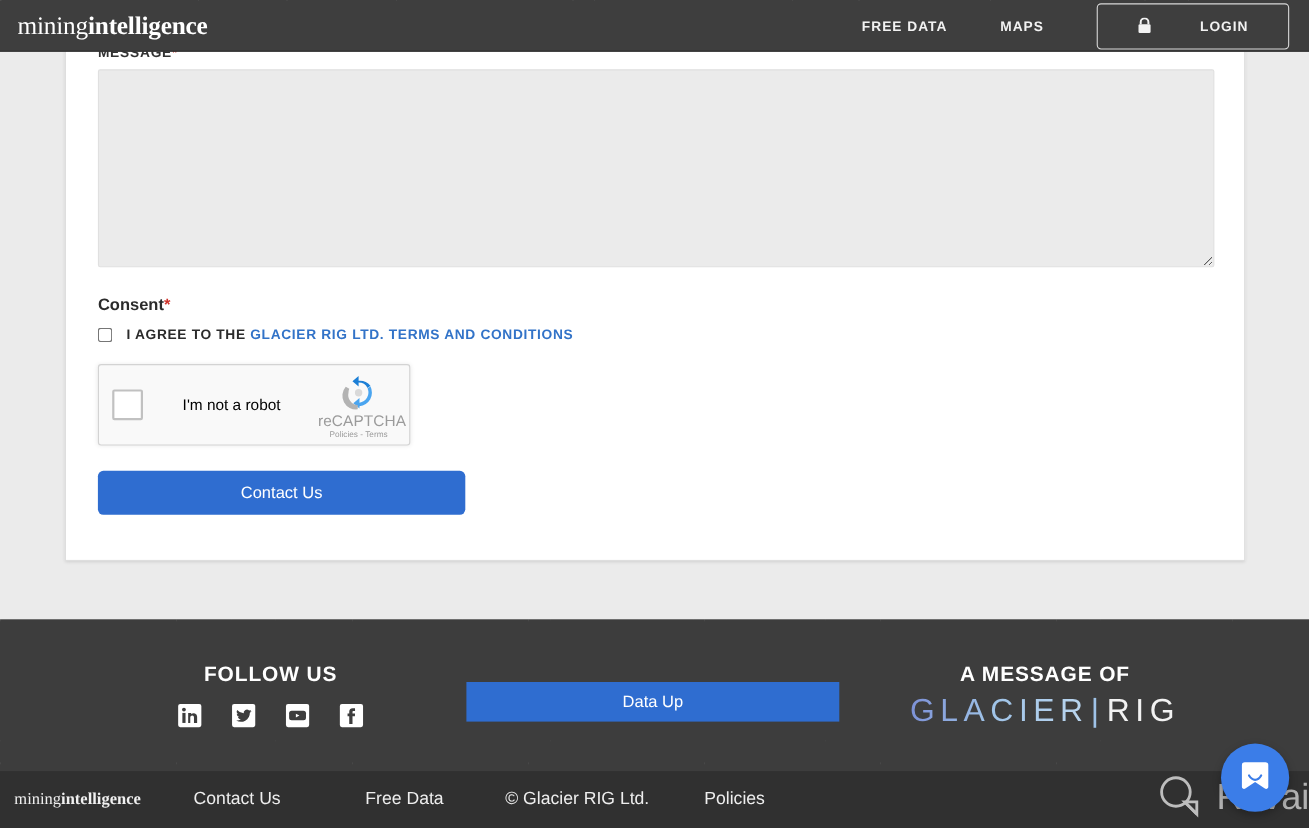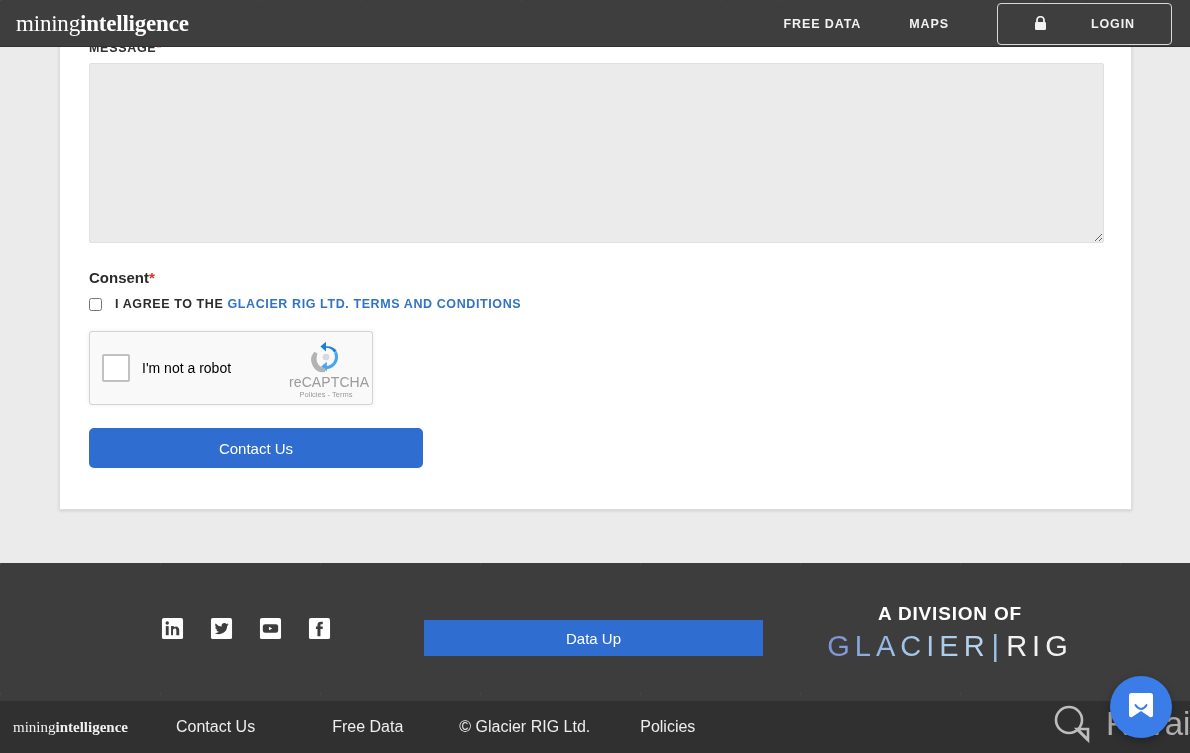--- a/index.html
+++ b/index.html
@@ -85,21 +85,21 @@
     color: #2b2b2b; text-transform: uppercase; white-space: nowrap; padding-left: 8px;
   }
   .consent-link { color: #3273c8; text-decoration: none; }
 
   
   .recaptcha {
     position: absolute; left: 29px; top: 370px;
     width: 284px; height: 74px;
     background: #f9f9f9; border: 1px solid #d3d3d3; border-radius: 3px;
     box-shadow: 0 0 4px rgba(0,0,0,.08);
-    display: flex; align-items: center;
+    display: flex; align-items: center; gap: 24px;
   }
   .rc-check {
     width: 28px; height: 28px; margin-left: 12px;
     background: #fff; border: 2px solid #c1c1c1; border-radius: 2px;
   }
   .rc-label { font-size: 14px; color: #000; margin-left: 12px; }
   .rc-brand {
     position: absolute; right: 9px; top: 9px;
     width: 74px; text-align: center;
   }
@@ -243,20 +243,21 @@
       <div class="rc-terms"><span>Policies</span><span> - </span><span>Terms</span></div>
     </div>
   </div>
 
   <button class="submit-btn">Contact Us</button>
 </div>
 
 <div class="footer">
 
   <div class="f-col" style="left:130px; top:40px; width:232px;">
+    <div class="f-head">FOLLOW US</div>
     <div class="socials">
       <svg class="soc" viewBox="0 0 24 24">
         <rect x="1" y="1" width="22" height="22" rx="2" fill="#fff"></rect>
         <rect x="5" y="9.5" width="3" height="9.5" fill="#3d3d3d"></rect>
         <circle cx="6.5" cy="6.3" r="1.8" fill="#3d3d3d"></circle>
         <path d="M10.5 19v-9.5h2.9v1.3a3.3 3.3 0 0 1 5.6 2.4V19h-3v-5.2c0-1.2-.6-1.9-1.6-1.9s-1.9.8-1.9 2V19z" fill="#3d3d3d"></path>
       </svg>
       <svg class="soc" viewBox="0 0 24 24">
         <rect x="1" y="1" width="22" height="22" rx="2" fill="#fff"></rect>
         <path d="M19.5 7.6a6 6 0 0 1-1.7.5 3 3 0 0 0 1.3-1.6 6 6 0 0 1-1.9.7 3 3 0 0 0-5.1 2.7 8.5 8.5 0 0 1-6.2-3.1 3 3 0 0 0 .9 4 3 3 0 0 1-1.4-.4 3 3 0 0 0 2.4 2.9 3 3 0 0 1-1.3 0 3 3 0 0 0 2.8 2.1 6 6 0 0 1-4.4 1.2 8.5 8.5 0 0 0 13-7.2 6 6 0 0 0 1.6-1.8z" fill="#3d3d3d"></path>
@@ -271,21 +272,21 @@
         <path d="M15.3 12.6h-2.3V20h-3.1v-7.4H8.3V10h1.6V8.4c0-2 .9-3.4 3.4-3.4h2.1v2.6h-1.3c-1 0-1.1.4-1.1 1.1V10h2.4z" fill="#3d3d3d"></path>
       </svg>
     </div>
   </div>
 
   <div class="f-col" style="left:424px; top:40px; width:339px;">
     <button class="signup-btn">Data Up</button>
   </div>
 
   <div class="f-col" style="left:800px; top:40px; width:300px;">
-    <div class="f-head">A DIVISION OF</div>
+    <div class="f-head">A MESSAGE OF</div>
     <div class="glacier-logo"><span class="g-part">GLACIER</span><span class="g-bar">|</span><span class="g-rig">RIG</span></div>
   </div>
 </div>
 
 <div class="bottombar">
   <div class="bb-logo">
     <span>mining</span><span class="b">intelligence</span>
   </div>
   <a class="bb-link bb-l1" href="#">Contact Us</a>
   <a class="bb-link bb-l2" href="#">Free Data</a>

